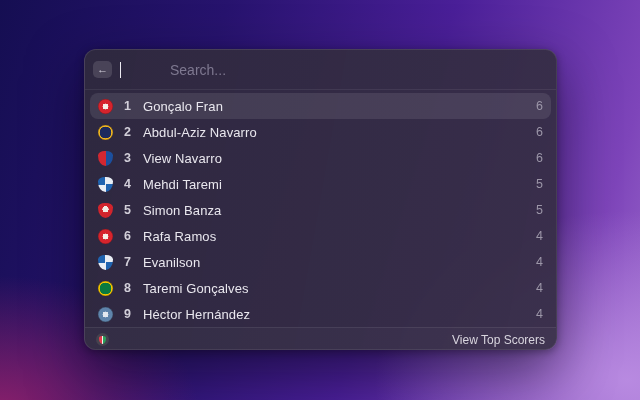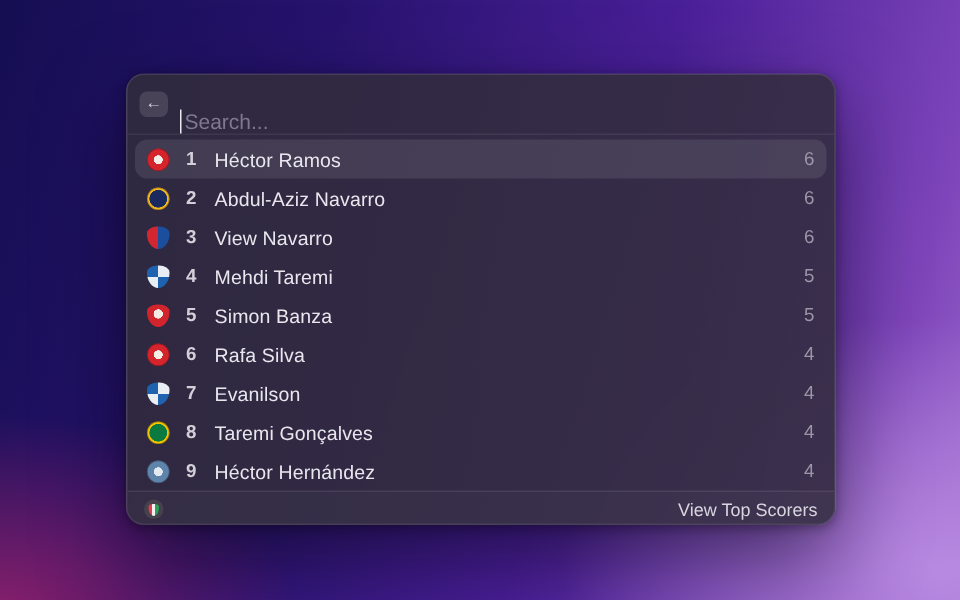--- a/index.html
+++ b/index.html
@@ -29,21 +29,21 @@
     padding: 0 12px 0 8px;
     border-bottom: 1px solid rgba(255,255,255,.07);
   }
   .back-btn {
     width: 19px; height: 17px; flex: none;
     border-radius: 5px; background: rgba(255,255,255,.13);
     color: #d6d3de; font-size: 11px; line-height: 1;
     display: flex; align-items: center; justify-content: center;
     cursor: default;
   }
-  .search-wrap { flex: 1; display: flex; align-items: flex-end; height: 100%; }
+  .search-wrap { flex: 1; display: flex; align-items: center; height: 100%; gap: 47px; }
   .caret { width: 1px; height: 16px; background: #eceaf1; margin-right: 2px; flex: none; }
   .search-input {
     flex: 1; background: transparent; border: none; outline: none;
     color: #e8e6ee; font-size: 14px; font-family: inherit; padding: 0;
   }
   .search-input::placeholder { color: #7e7890; }
 
   .list { flex: 1; padding: 3px 5px 0 5px; display: flex; flex-direction: column; }
   .row {
     flex: none; height: 26px;
@@ -95,21 +95,21 @@
     <div class="search-wrap">
       <span class="caret"></span>
       <input class="search-input" type="text" value="" placeholder="Search..." style="">
     </div>
   </div>
 
   <div class="list">
       <div class="row selected">
       <span class="crest circle" style="--c1: #d6242d; --c2: #f3efe7;"></span>
       <span class="rank">1</span>
-      <span class="name">Héctor Ramos</span>
+      <span class="name">Gonçalo Fran</span>
       <span class="score">6</span>
     </div>
       <div class="row">
       <span class="crest ring-circle" style="--c1: #1b2a5e; --c2: #f2b722;"></span>
       <span class="rank">2</span>
       <span class="name">Abdul-Aziz Navarro</span>
       <span class="score">6</span>
     </div>
       <div class="row">
       <span class="crest split-shield" style="--c1: #d22731; --c2: #1b4f9e;"></span>
@@ -125,21 +125,21 @@
     </div>
       <div class="row">
       <span class="crest shield" style="--c1: #d2242c; --c2: #f2ece4;"></span>
       <span class="rank">5</span>
       <span class="name">Simon Banza</span>
       <span class="score">5</span>
     </div>
       <div class="row">
       <span class="crest circle" style="--c1: #d6242d; --c2: #f3efe7;"></span>
       <span class="rank">6</span>
-      <span class="name">Rafa Silva</span>
+      <span class="name">Rafa Ramos</span>
       <span class="score">4</span>
     </div>
       <div class="row">
       <span class="crest check-shield" style="--c1: #1f63b0; --c2: #e9eef5;"></span>
       <span class="rank">7</span>
       <span class="name">Evanilson</span>
       <span class="score">4</span>
     </div>
       <div class="row">
       <span class="crest ring-circle" style="--c1: #0a7a40; --c2: #f5c500;"></span>

